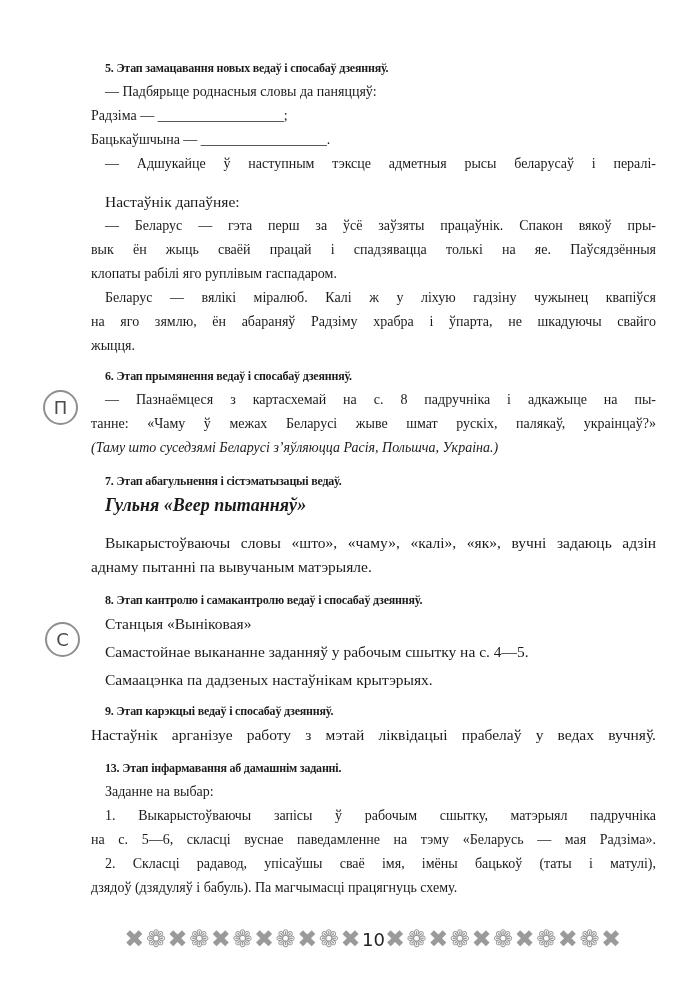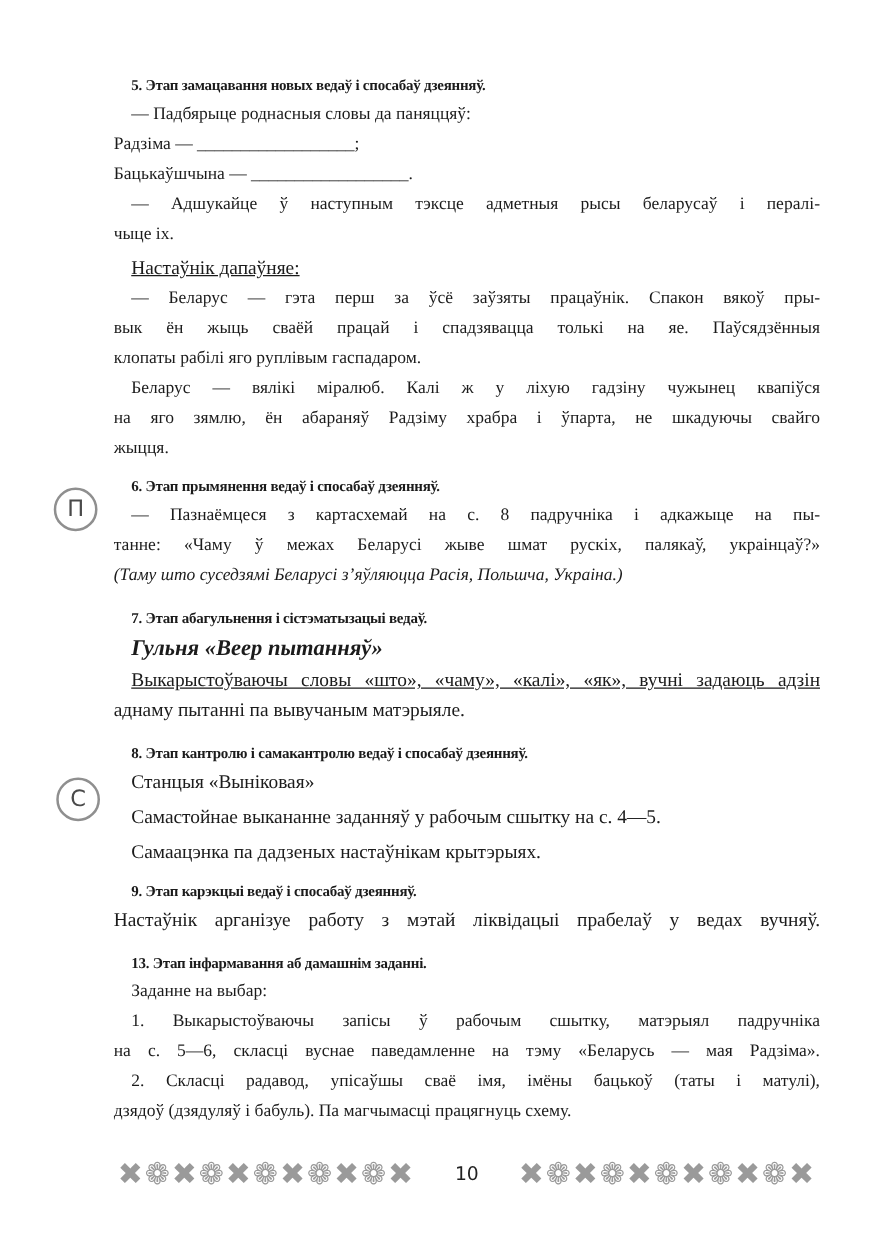--- a/index.html
+++ b/index.html
@@ -21,21 +21,21 @@
     text-align:justify;
     overflow:hidden;
     white-space:nowrap;
   }
   .full { text-align-last:justify; white-space:normal; }
   .indent { padding-left:14px; }
   .head { font-weight:bold; font-size:12px; line-height:24px; letter-spacing:-0.2px; }
   .small { font-size:15.5px; }
   .it { font-style:italic; }
   .bi { font-weight:bold; font-style:italic; font-size:18px; }
-  .mt3 { margin-top:3px;text-decoration:underline; } .mt4 { margin-top:4px; }
+  .mt3 { margin-top:14px; } .mt4 { margin-top:4px; }
   .mt6 { margin-top:6px; } .mt7 { margin-top:7px; }
   .mt9 { margin-top:9px; }
   .marker {
     position:absolute;
     width:35px; height:35px;
     border:2.5px solid #8f8f8f;
     border-radius:50%;
     box-sizing:border-box;
     background:#ffffff;
     display:flex; align-items:center; justify-content:center;
@@ -50,37 +50,36 @@
   }
   .ornament {
     font-family:"DejaVu Sans", sans-serif;
     font-size:24px; line-height:40px;
     color:#9a9a9a;
     letter-spacing:1.5px;
     white-space:nowrap;
   }
   .pagenum {
     font-family:"DejaVu Sans", sans-serif;
-    font-size:15px; color:#222222;
-    margin:0 32px;
+    font-size:18px; color:#222222;
+    margin:0 0;
   }
 </style>
 </head>
 <body>
 
 <div class="page">
 
   <div class="content">
 
     <div class="ln head indent">5. Этап замацавання новых ведаў і спосабаў дзеянняў.</div>
     <div class="ln indent">— Падбярыце роднасныя словы да паняццяў:</div>
     <div class="ln">Радзіма — __________________;</div>
     <div class="ln">Бацькаўшчына — __________________.</div>
     <div class="ln indent full">— Адшукайце ў наступным тэксце адметныя рысы беларусаў і пералі-</div>
-    <div class="ln">чыце іх.</div>
     <div class="ln small indent mt3">Настаўнік дапаўняе:</div>
     <div class="ln indent full">— Беларус — гэта перш за ўсё заўзяты працаўнік. Спакон вякоў пры-</div>
     <div class="ln full">вык ён жыць сваёй працай і спадзявацца толькі на яе. Паўсядзённыя</div>
     <div class="ln">клопаты рабілі яго руплівым гаспадаром.</div>
     <div class="ln indent full">Беларус — вялікі міралюб. Калі ж у ліхую гадзіну чужынец квапіўся</div>
     <div class="ln full">на яго зямлю, ён абараняў Радзіму храбра і ўпарта, не шкадуючы свайго</div>
     <div class="ln">жыцця.</div>
 
     <div class="ln head indent mt6">6. Этап прымянення ведаў і спосабаў дзеянняў.</div>
     <div class="ln indent full">— Пазнаёмцеся з картасхемай на с. 8 падручніка і адкажыце на пы-</div>

